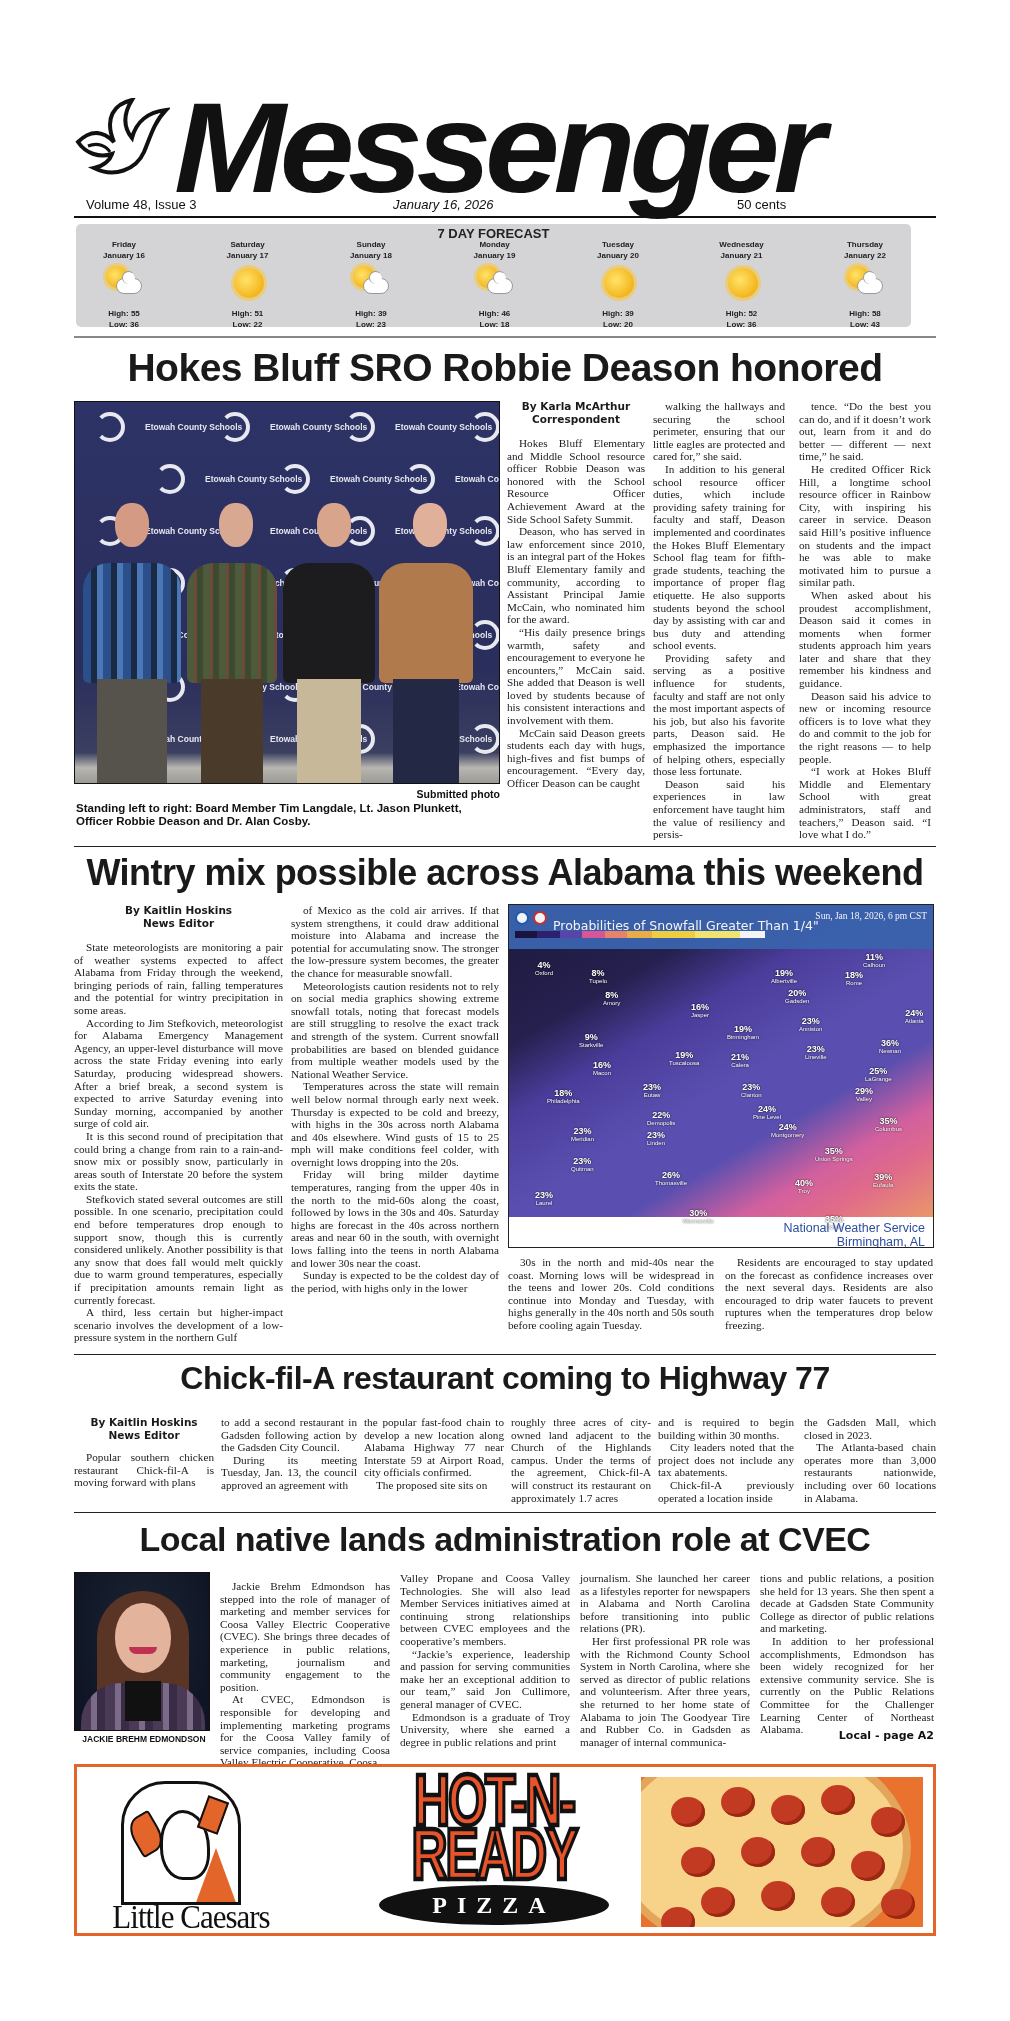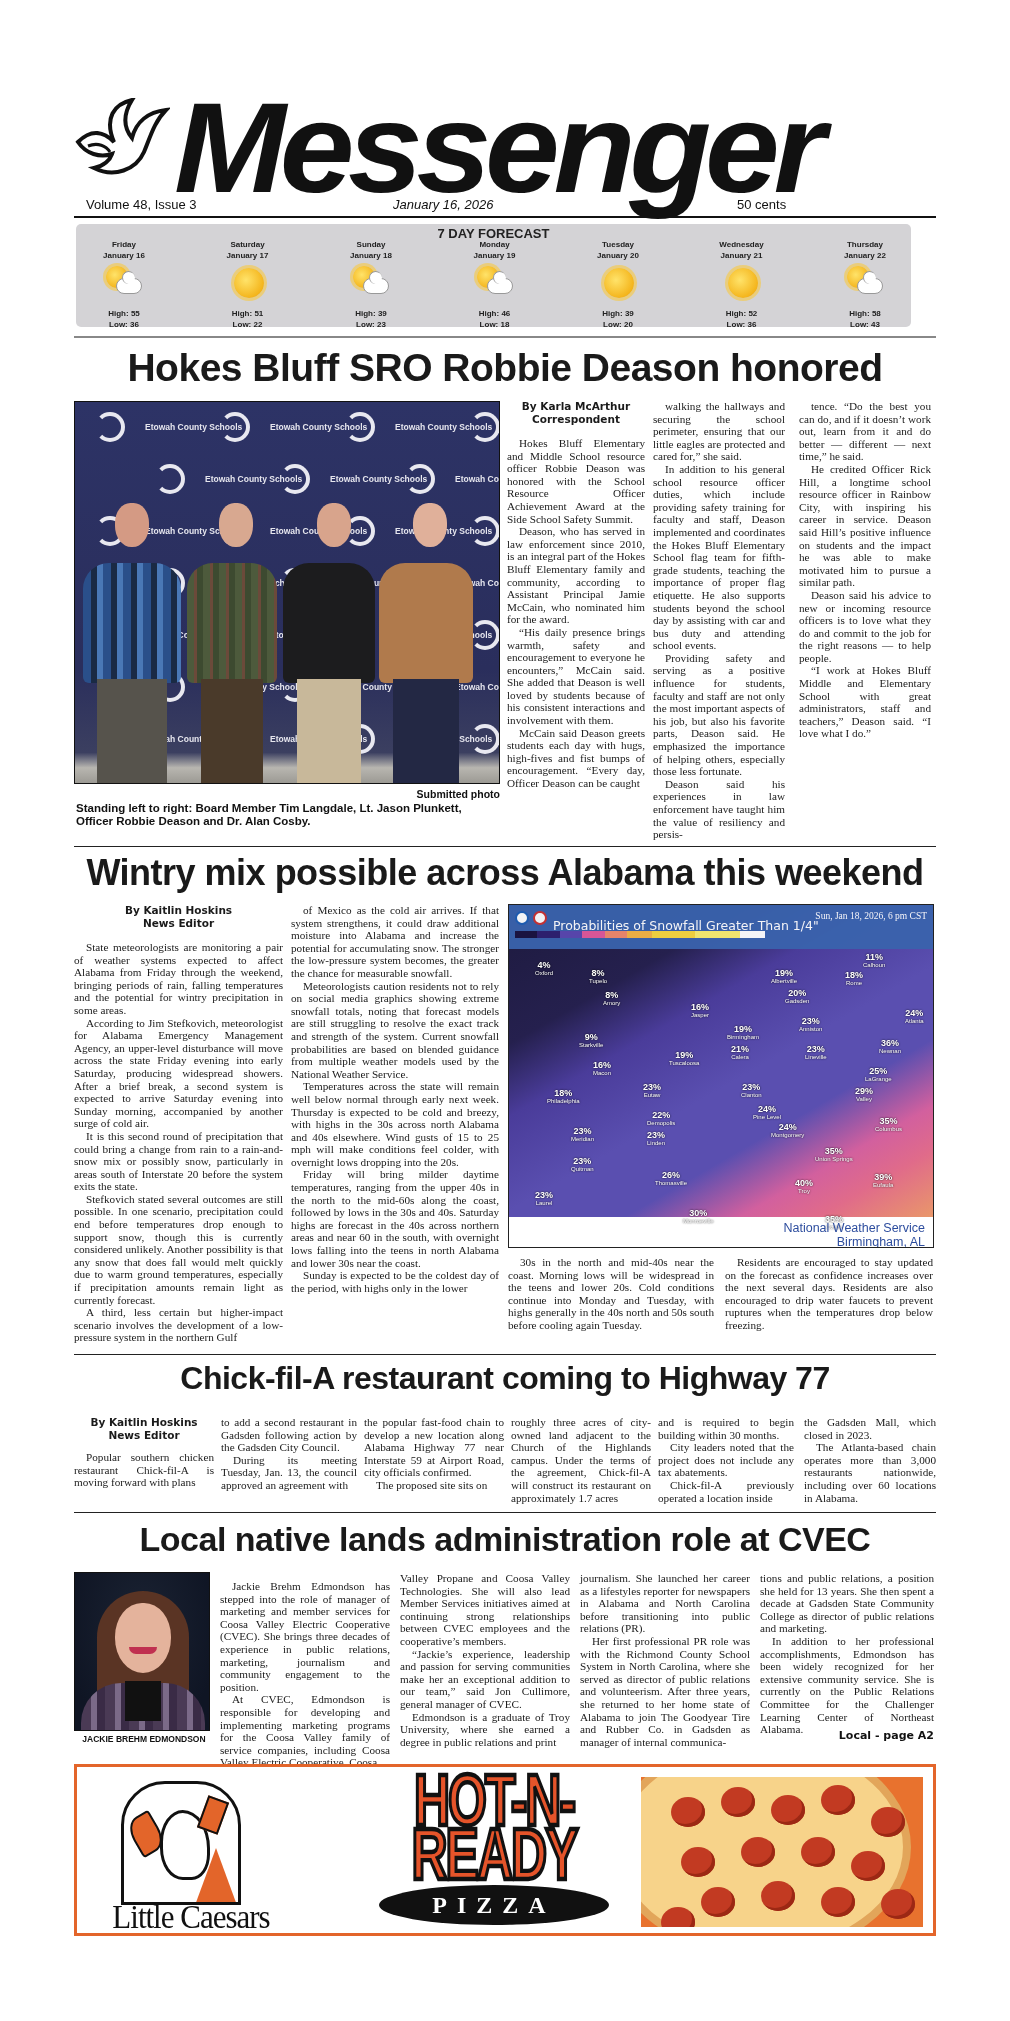--- a/index.html
+++ b/index.html
@@ -242,20 +242,21 @@
       <p>walking the hallways and securing the school perimeter, ensuring that our little eagles are protected and cared for,” she said.</p>
       <p>In addition to his general school resource officer duties, which include providing safety training for faculty and staff, Deason implemented and coordinates the Hokes Bluff Elementary School flag team for fifth-grade students, teaching the importance of proper flag etiquette. He also supports students beyond the school day by assisting with car and bus duty and attending school events.</p>
       <p>Providing safety and serving as a positive influence for students, faculty and staff are not only the most important aspects of his job, but also his favorite parts, Deason said. He emphasized the importance of helping others, especially those less fortunate.</p>
       <p>Deason said his experiences in law enforcement have taught him the value of resiliency and persis-</p>
     </div>
   </div>
 <div class="abs col" style="left:799px;top:400px;width:132px">
     <div id="s1c3">
       <p>tence. “Do the best you can do, and if it doesn’t work out, learn from it and do better — different — next time,” he said.</p>
       <p>He credited Officer Rick Hill, a longtime school resource officer in Rainbow City, with inspiring his career in service. Deason said Hill’s positive influence on students and the impact he was able to make motivated him to pursue a similar path.</p>
+      <p>When asked about his proudest accomplishment, Deason said it comes in moments when former students approach him years later and share that they remember his kindness and guidance.</p>
       <p>Deason said his advice to new or incoming resource officers is to love what they do and commit to the job for the right reasons — to help people.</p>
       <p>“I work at Hokes Bluff Middle and Elementary School with great administrators, staff and teachers,” Deason said. “I love what I do.”</p>
     </div>
   </div>
 
 <div class="abs rule" style="left:74px;top:846px;width:862px"></div>
 
 <div class="abs headline" style="top:852px;font-size:36px;line-height:42px">Wintry mix possible across Alabama this weekend</div>
 
 <div class="abs col" style="left:74px;top:904px;width:209px">
@@ -289,21 +290,21 @@
         <div class="mlabel" style="left: 94px; top: 86px;"><span>8%</span><small>Amory</small></div>
         <div class="mlabel" style="left: 70px; top: 128px;"><span>9%</span><small>Starkville</small></div>
         <div class="mlabel" style="left: 84px; top: 156px;"><span>16%</span><small>Macon</small></div>
         <div class="mlabel" style="left: 38px; top: 184px;"><span>18%</span><small>Philadelphia</small></div>
         <div class="mlabel" style="left: 62px; top: 222px;"><span>23%</span><small>Meridian</small></div>
         <div class="mlabel" style="left: 62px; top: 252px;"><span>23%</span><small>Quitman</small></div>
         <div class="mlabel" style="left: 26px; top: 286px;"><span>23%</span><small>Laurel</small></div>
         <div class="mlabel" style="left: 182px; top: 98px;"><span>16%</span><small>Jasper</small></div>
         <div class="mlabel" style="left: 218px; top: 120px;"><span>19%</span><small>Birmingham</small></div>
         <div class="mlabel" style="left: 160px; top: 146px;"><span>19%</span><small>Tuscaloosa</small></div>
-        <div class="mlabel" style="left: 222px; top: 140px;"><span>21%</span><small>Calera</small></div>
+        <div class="mlabel" style="left: 222px; top: 148px;"><span>21%</span><small>Calera</small></div>
         <div class="mlabel" style="left: 134px; top: 178px;"><span>23%</span><small>Eutaw</small></div>
         <div class="mlabel" style="left: 232px; top: 178px;"><span>23%</span><small>Clanton</small></div>
         <div class="mlabel" style="left: 138px; top: 206px;"><span>22%</span><small>Demopolis</small></div>
         <div class="mlabel" style="left: 244px; top: 200px;"><span>24%</span><small>Pine Level</small></div>
         <div class="mlabel" style="left: 138px; top: 226px;"><span>23%</span><small>Linden</small></div>
         <div class="mlabel" style="left: 262px; top: 218px;"><span>24%</span><small>Montgomery</small></div>
         <div class="mlabel" style="left: 146px; top: 266px;"><span>26%</span><small>Thomasville</small></div>
         <div class="mlabel" style="left: 174px; top: 304px;"><span>30%</span><small>Monroeville</small></div>
         <div class="mlabel" style="left: 262px; top: 64px;"><span>19%</span><small>Albertville</small></div>
         <div class="mlabel" style="left: 276px; top: 84px;"><span>20%</span><small>Gadsden</small></div>

